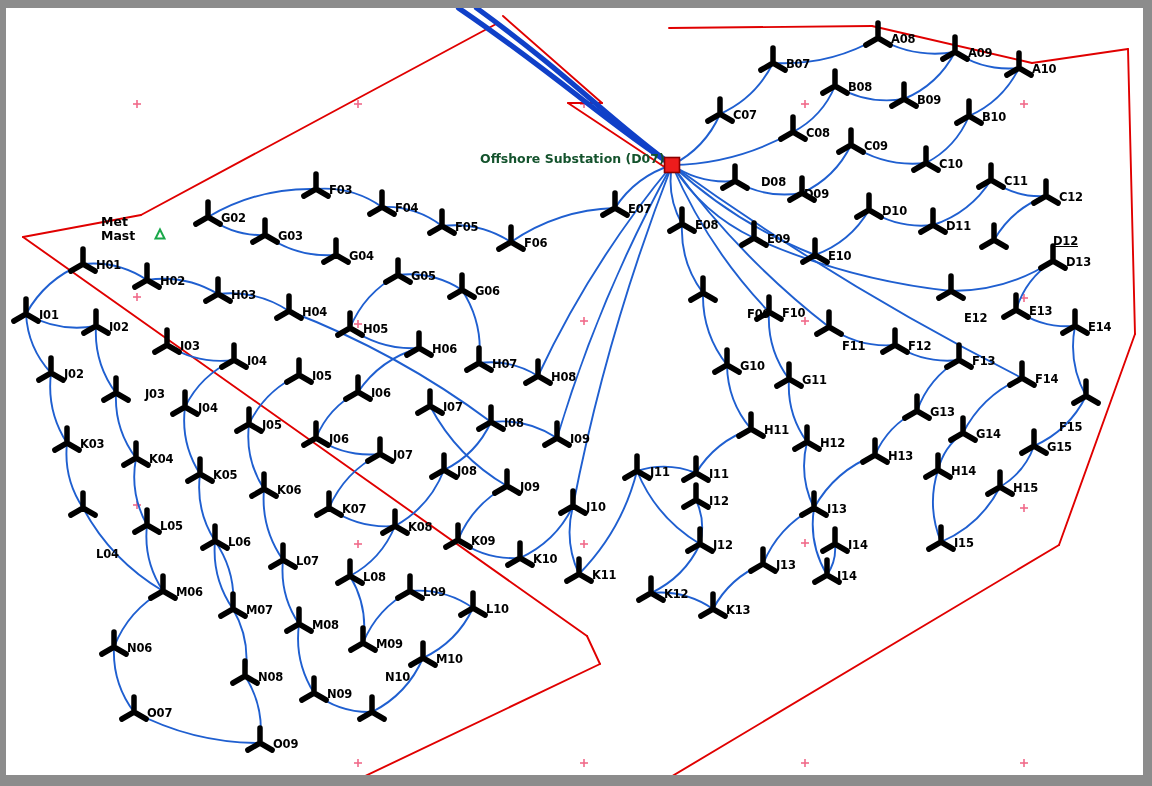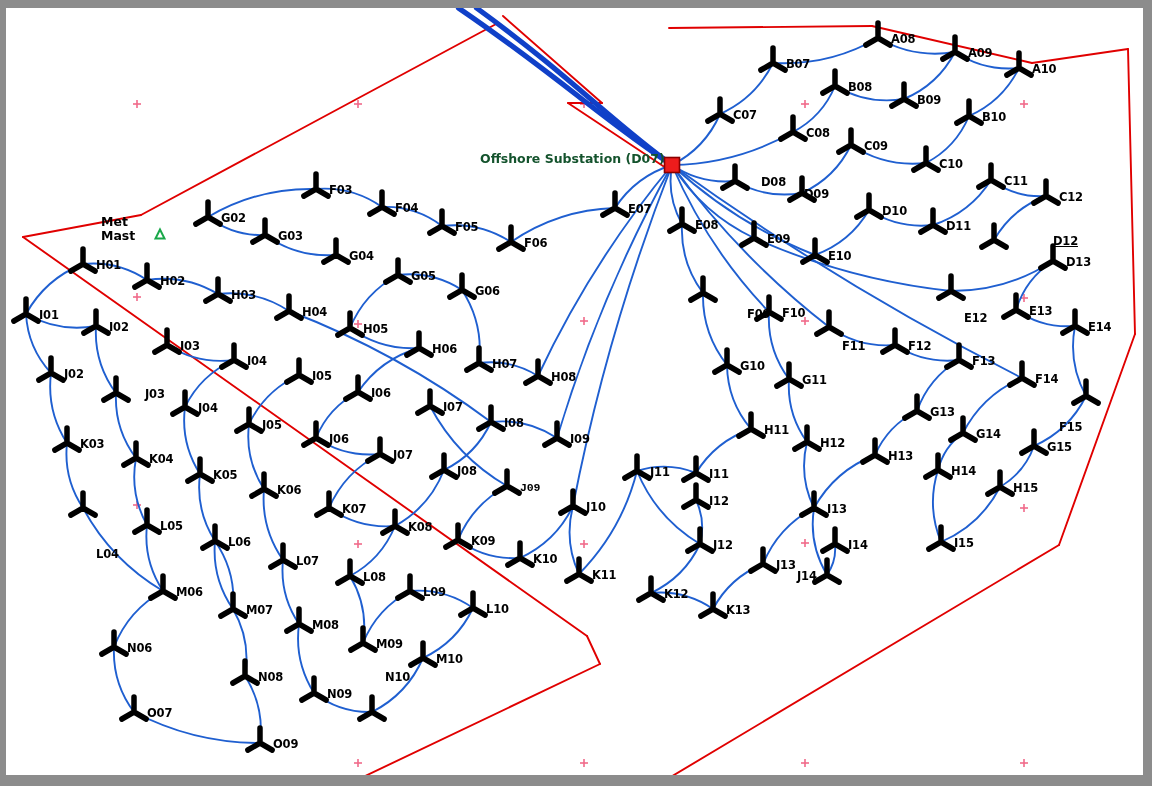--- a/index.html
+++ b/index.html
@@ -611,26 +611,26 @@
         <div class="lbl" style="left: 821px; top: 496px;">I13</div>
         <div class="lbl" style="left: 842px; top: 532px;">I14</div>
         <div class="lbl" style="left: 948px; top: 530px;">I15</div>
         <div class="lbl" style="left: 58px; top: 361px;">J02</div>
         <div class="lbl" style="left: 139px; top: 381px;">J03</div>
         <div class="lbl" style="left: 192px; top: 395px;">J04</div>
         <div class="lbl" style="left: 256px; top: 412px;">J05</div>
         <div class="lbl" style="left: 323px; top: 426px;">J06</div>
         <div class="lbl" style="left: 387px; top: 442px;">J07</div>
         <div class="lbl" style="left: 451px; top: 458px;">J08</div>
-        <div class="lbl" style="left: 514px; top: 474px; font-family: Liberation Mono, monospace;">J09</div>
+        <div class="lbl" style="left: 514px; top: 474px;">J09</div>
         <div class="lbl" style="left: 580px; top: 494px;">J10</div>
         <div class="lbl" style="left: 644px; top: 459px;">J11</div>
         <div class="lbl" style="left: 707px; top: 532px;">J12</div>
         <div class="lbl" style="left: 770px; top: 552px;">J13</div>
-        <div class="lbl" style="left: 791px; top: 563px;">J14</div>
+        <div class="lbl" style="left: 831px; top: 563px;">J14</div>
         <div class="lbl" style="left: 74px; top: 431px;">K03</div>
         <div class="lbl" style="left: 143px; top: 446px;">K04</div>
         <div class="lbl" style="left: 207px; top: 462px;">K05</div>
         <div class="lbl" style="left: 271px; top: 477px;">K06</div>
         <div class="lbl" style="left: 336px; top: 496px;">K07</div>
         <div class="lbl" style="left: 402px; top: 514px;">K08</div>
         <div class="lbl" style="left: 465px; top: 528px;">K09</div>
         <div class="lbl" style="left: 527px; top: 546px;">K10</div>
         <div class="lbl" style="left: 586px; top: 562px;">K11</div>
         <div class="lbl" style="left: 658px; top: 581px;">K12</div>

